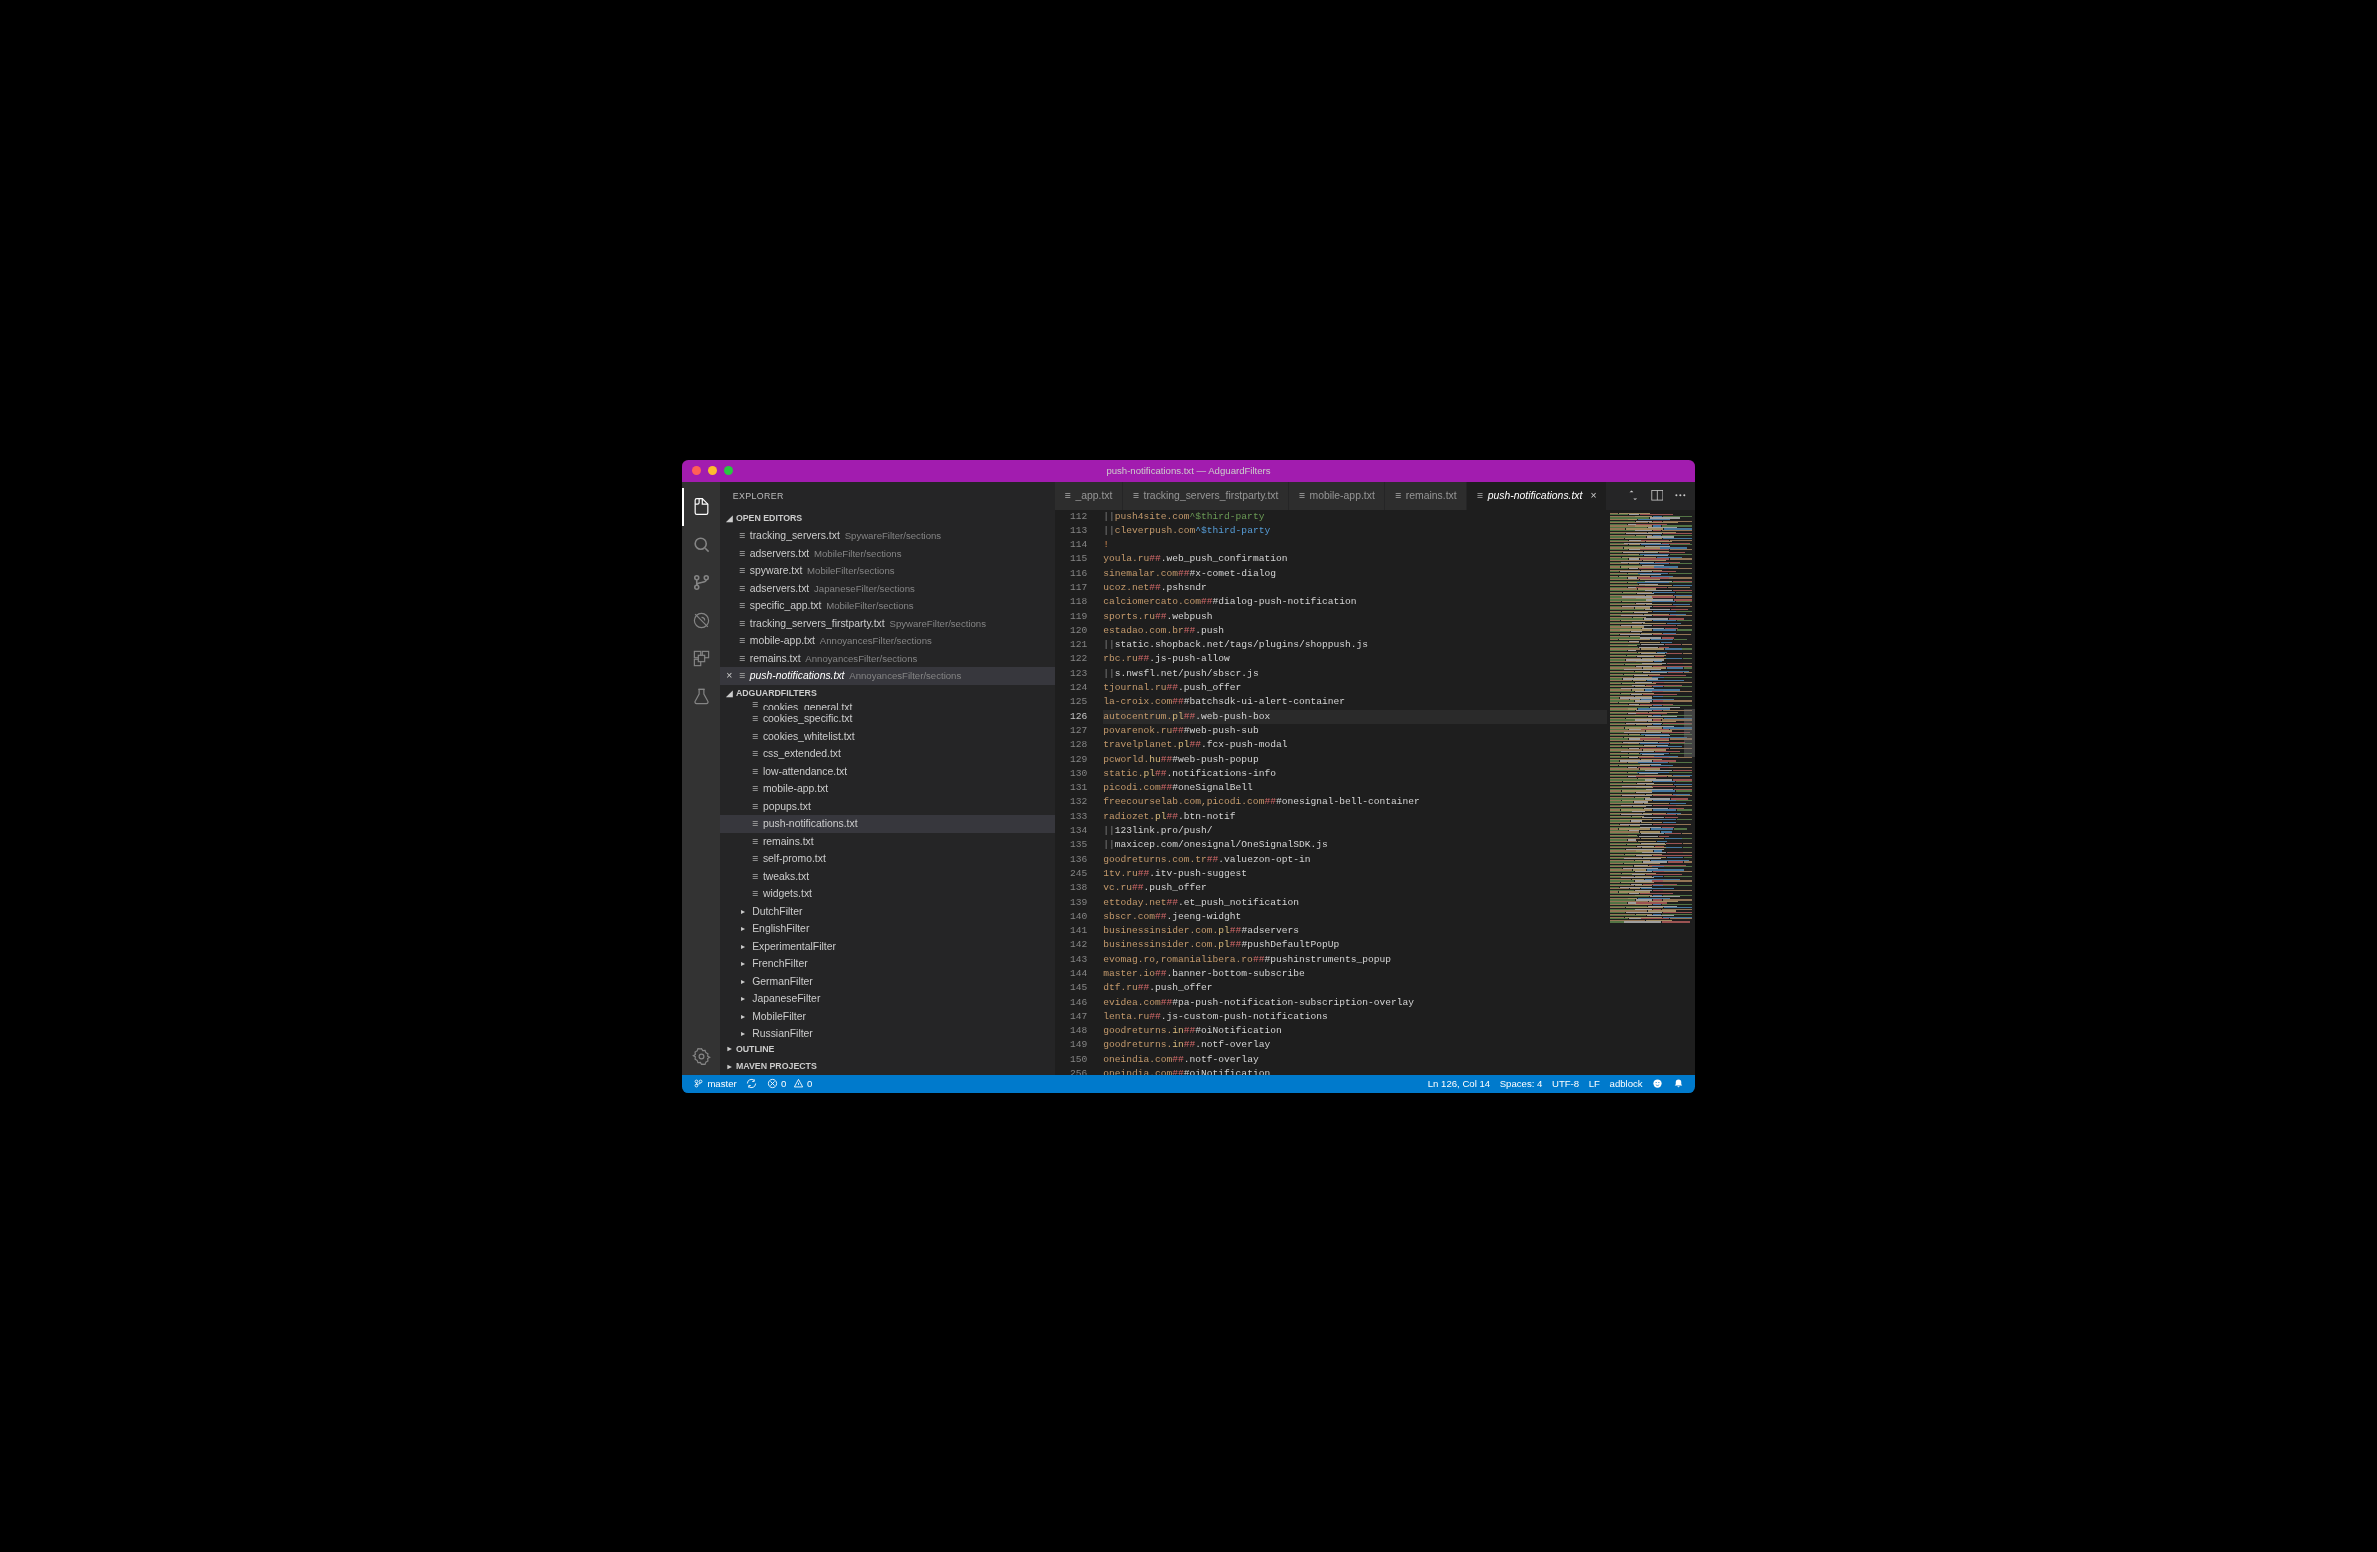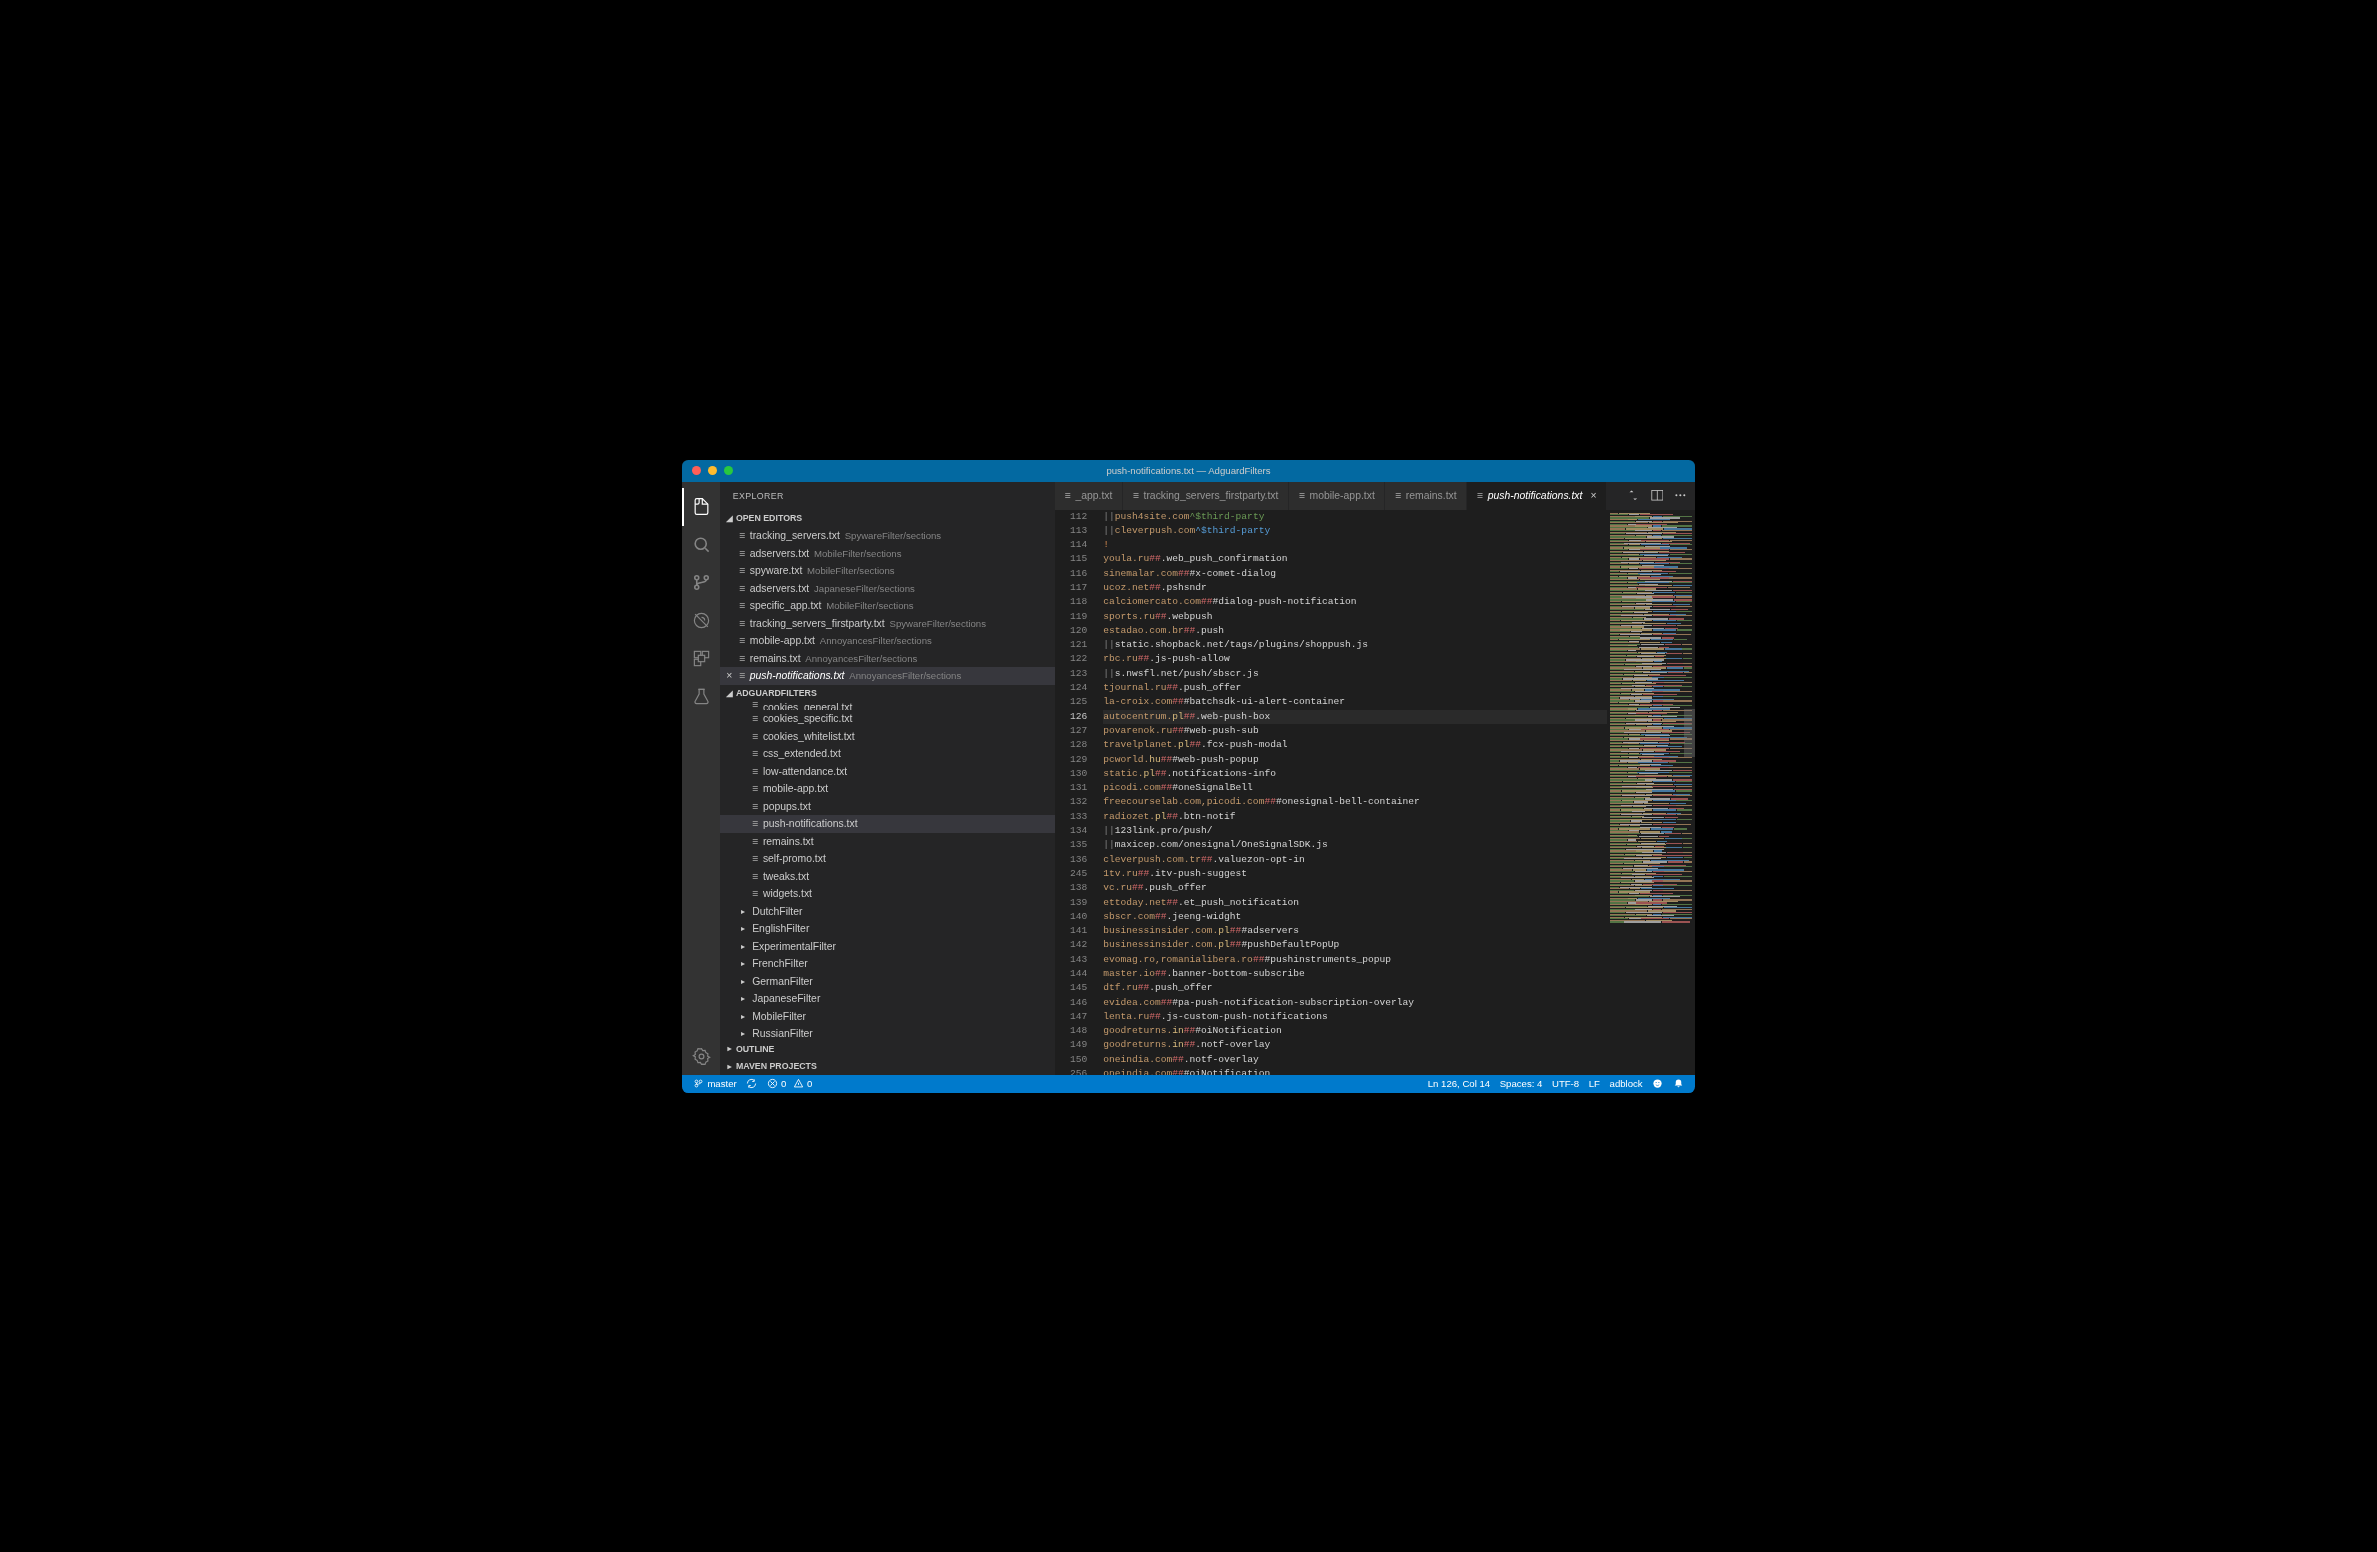--- a/index.html
+++ b/index.html
@@ -18,21 +18,21 @@
   height: 633px;
   background: #1e1e1e;
   border-radius: 6.4px;
   overflow: hidden;
   display: flex;
   flex-direction: column;
   box-shadow: 0 16px 48px rgba(0,0,0,0.5);
 }
 .titlebar {
   height: 22px;
-  background: #0369a1;
+  background: #a21caf;
   display: flex;
   align-items: center;
   position: relative;
   flex-shrink: 0;
 }
 .traffic-lights {
   display: flex;
   gap: 6.4px;
   padding-left: 9.6px;
   position: absolute;
@@ -639,21 +639,21 @@
             <div class="line current"><span class="c-domain">autocentrum.</span><span class="c-yellow">pl</span><span class="c-red">##</span><span class="c-white">.web-push-box</span></div>
             <div class="line"><span class="c-domain">povarenok.ru</span><span class="c-red">##</span><span class="c-white">#web-push-sub</span></div>
             <div class="line"><span class="c-domain">travelplanet.</span><span class="c-yellow">pl</span><span class="c-red">##</span><span class="c-white">.fcx-push-modal</span></div>
             <div class="line"><span class="c-domain">pcworld.</span><span class="c-yellow">hu</span><span class="c-red">##</span><span class="c-white">#web-push-popup</span></div>
             <div class="line"><span class="c-domain">static.</span><span class="c-yellow">pl</span><span class="c-red">##</span><span class="c-white">.notifications-info</span></div>
             <div class="line"><span class="c-domain">picodi.com</span><span class="c-red">##</span><span class="c-white">#oneSignalBell</span></div>
             <div class="line"><span class="c-domain">freecourselab.com,picodi.com</span><span class="c-red">##</span><span class="c-white">#onesignal-bell-container</span></div>
             <div class="line"><span class="c-domain">radiozet.</span><span class="c-yellow">pl</span><span class="c-red">##</span><span class="c-white">.btn-notif</span></div>
             <div class="line"><span class="c-gray">||</span><span class="c-white">123link.pro/push/</span></div>
             <div class="line"><span class="c-gray">||</span><span class="c-white">maxicep.com/onesignal/OneSignalSDK.js</span></div>
-            <div class="line"><span class="c-domain">cleverpush.com.tr</span><span class="c-red">##</span><span class="c-white">.valuezon-opt-in</span></div>
+            <div class="line"><span class="c-domain">goodreturns.com.tr</span><span class="c-red">##</span><span class="c-white">.valuezon-opt-in</span></div>
             <div class="line"><span class="c-domain">1tv.ru</span><span class="c-red">##</span><span class="c-white">.itv-push-suggest</span></div>
             <div class="line"><span class="c-domain">vc.ru</span><span class="c-red">##</span><span class="c-white">.push_offer</span></div>
             <div class="line"><span class="c-domain">ettoday.net</span><span class="c-red">##</span><span class="c-white">.et_push_notification</span></div>
             <div class="line"><span class="c-domain">sbscr.com</span><span class="c-red">##</span><span class="c-white">.jeeng-widght</span></div>
             <div class="line"><span class="c-domain">businessinsider.com.</span><span class="c-yellow">pl</span><span class="c-red">##</span><span class="c-white">#adservers</span></div>
             <div class="line"><span class="c-domain">businessinsider.com.</span><span class="c-yellow">pl</span><span class="c-red">##</span><span class="c-white">#pushDefaultPopUp</span></div>
             <div class="line"><span class="c-domain">evomag.ro,romanialibera.ro</span><span class="c-red">##</span><span class="c-white">#pushinstruments_popup</span></div>
             <div class="line"><span class="c-domain">master.io</span><span class="c-red">##</span><span class="c-white">.banner-bottom-subscribe</span></div>
             <div class="line"><span class="c-domain">dtf.ru</span><span class="c-red">##</span><span class="c-white">.push_offer</span></div>
             <div class="line"><span class="c-domain">evidea.com</span><span class="c-red">##</span><span class="c-white">#pa-push-notification-subscription-overlay</span></div>

